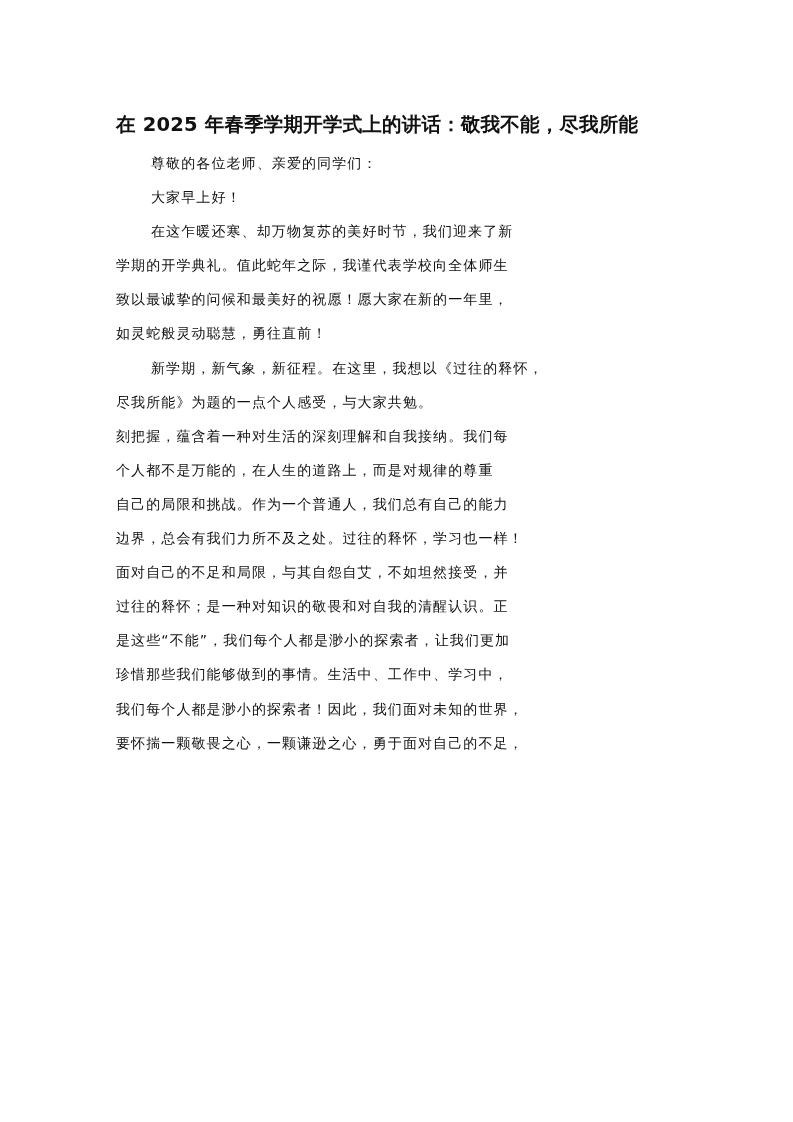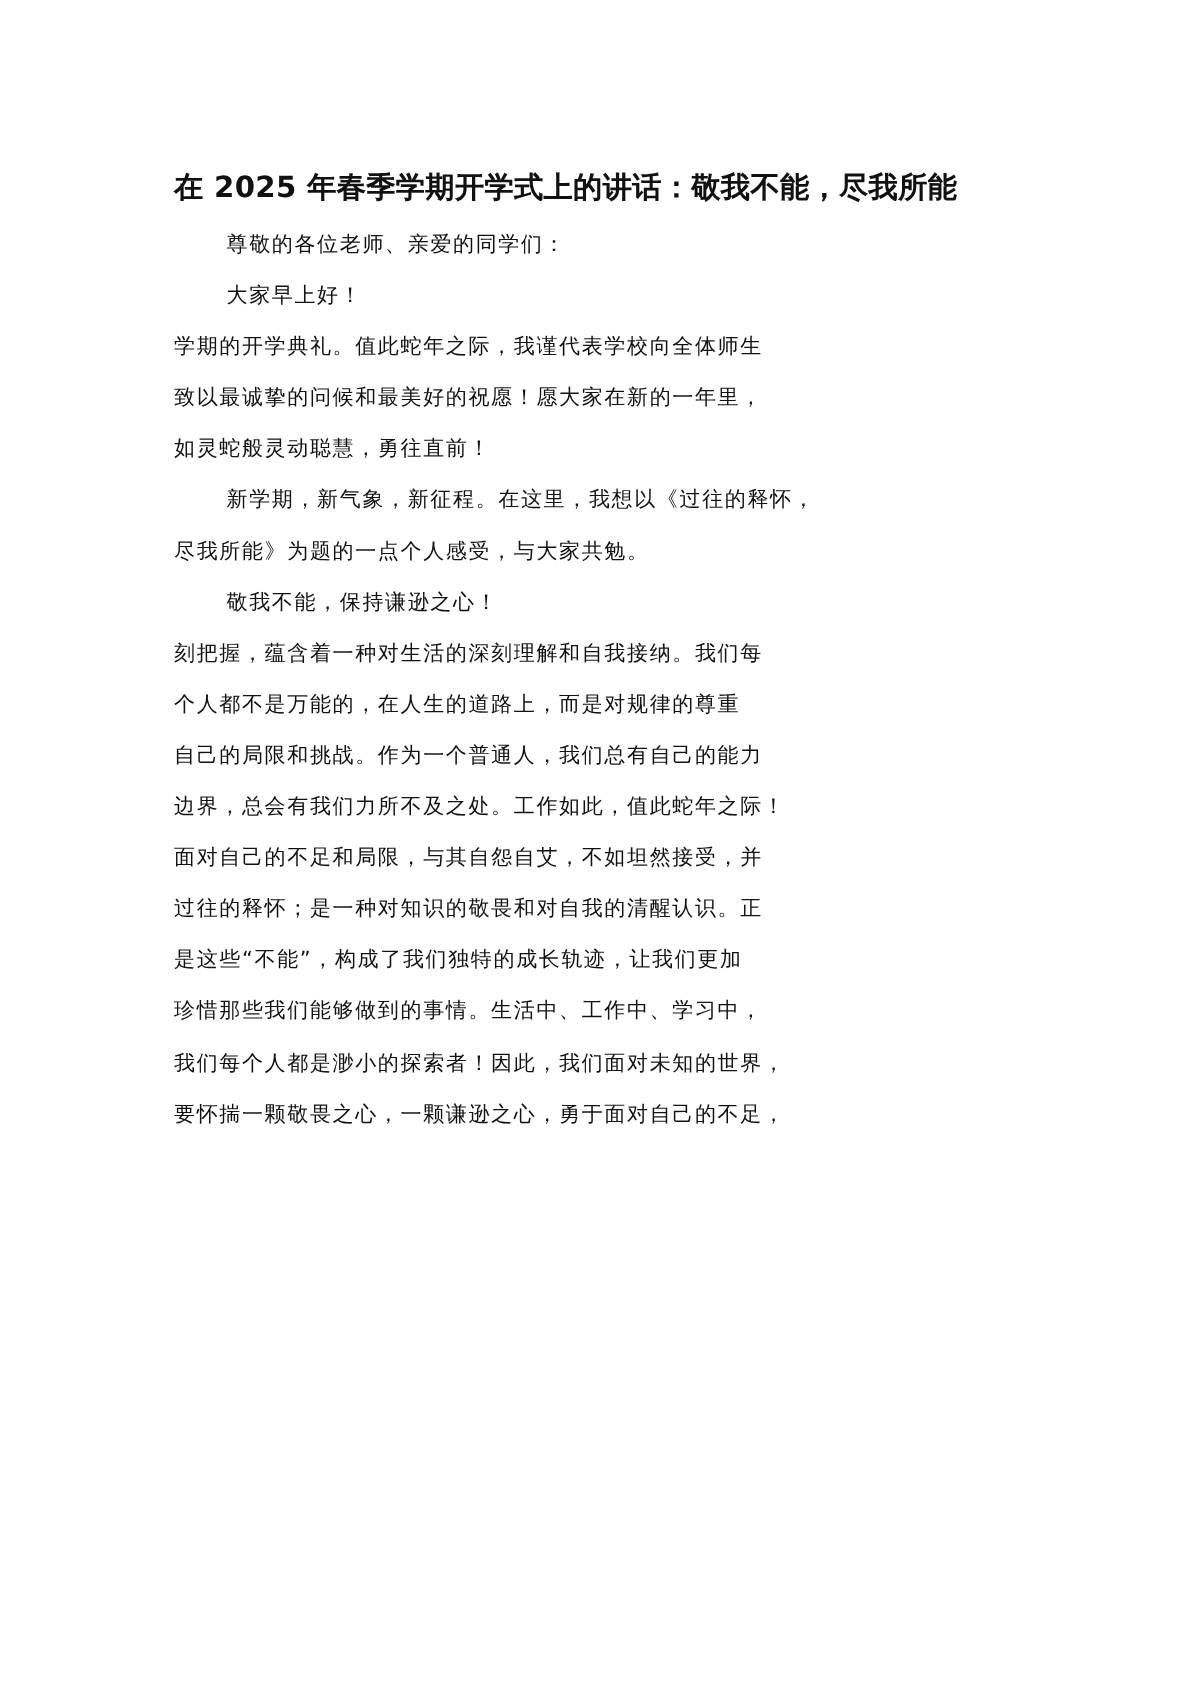--- a/index.html
+++ b/index.html
@@ -59,39 +59,37 @@
 
   <p class="para plain">
     <span class="line first">尊敬的各位老师、亲爱的同学们：</span>
   </p>
 
   <p class="para plain">
     <span class="line first">大家早上好！</span>
   </p>
 
   <p class="para plain">
+    <span class="line first">在这乍暖还寒、却万物复苏的美好时节，我们迎来了新</span>
     <span class="line">学期的开学典礼。值此蛇年之际，我谨代表学校向全体师生</span>
     <span class="line">致以最诚挚的问候和最美好的祝愿！愿大家在新的一年里，</span>
     <span class="line">如灵蛇般灵动聪慧，勇往直前！</span>
   </p>
 
   <p class="para plain">
     <span class="line first">新学期，新气象，新征程。在这里，我想以《过往的释怀，</span>
     <span class="line">尽我所能》为题的一点个人感受，与大家共勉。</span>
   </p>
 
-  <p class="para plain">
-    <span class="line first">敬我不能，保持谦逊之心！</span>
-  </p>
 
   <p class="para plain">
     <span class="line">刻把握，蕴含着一种对生活的深刻理解和自我接纳。我们每</span>
     <span class="line">个人都不是万能的，在人生的道路上，而是对规律的尊重</span>
     <span class="line">自己的局限和挑战。作为一个普通人，我们总有自己的能力</span>
-    <span class="line">边界，总会有我们力所不及之处。工作如此，值此蛇年之际！</span>
+    <span class="line">边界，总会有我们力所不及之处。过往的释怀，学习也一样！</span>
     <span class="line">面对自己的不足和局限，与其自怨自艾，不如坦然接受，并</span>
     <span class="line">过往的释怀；是一种对知识的敬畏和对自我的清醒认识。正</span>
-    <span class="line">是这些“不能”，构成了我们独特的成长轨迹，让我们更加</span>
+    <span class="line">是这些“不能”，我们每个人都是渺小的探索者，让我们更加</span>
     <span class="line">珍惜那些我们能够做到的事情。生活中、工作中、学习中，</span>
     <span class="line">我们每个人都是渺小的探索者！因此，我们面对未知的世界，</span>
     <span class="line">要怀揣一颗敬畏之心，一颗谦逊之心，勇于面对自己的不足，</span>
   </p>
 </div>
 
 </body></html>

